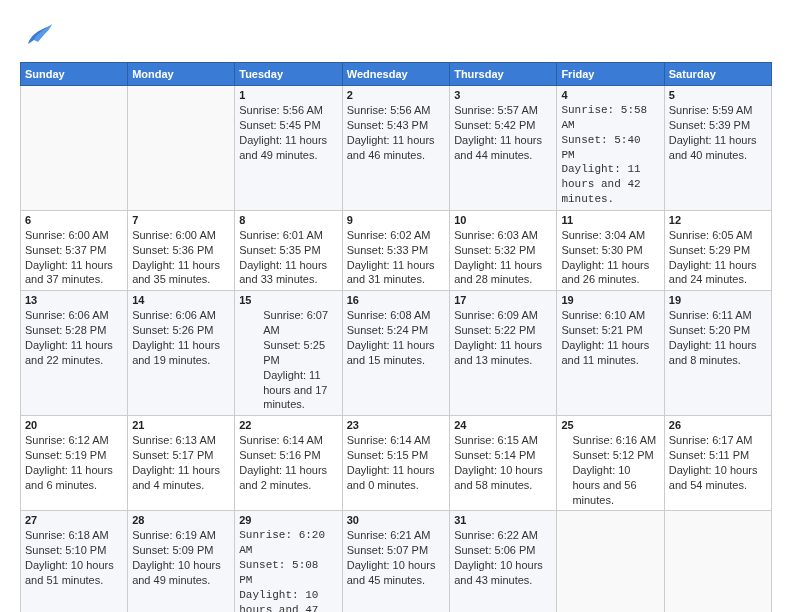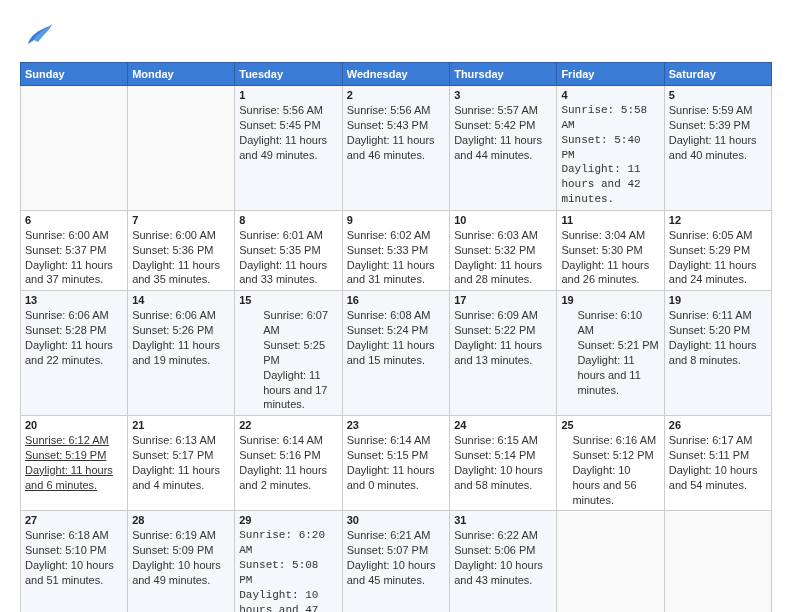--- a/index.html
+++ b/index.html
@@ -245,35 +245,35 @@
 Daylight: 11 hours and 15 minutes.</div>
           </td>
           <td>
             <span class="day-num">17</span>
             <div class="day-info" style="white-space: pre-line;">Sunrise: 6:09 AM
 Sunset: 5:22 PM
 Daylight: 11 hours and 13 minutes.</div>
           </td>
           <td>
             <span class="day-num">19</span>
-            <div class="day-info" style="white-space: pre-line; margin-left: 16px;">Sunrise: 6:10 AM
+            <div class="day-info" style="white-space: pre-line;">Sunrise: 6:10 AM
 Sunset: 5:21 PM
 Daylight: 11 hours and 11 minutes.</div>
           </td>
           <td>
             <span class="day-num">19</span>
             <div class="day-info" style="white-space: pre-line;">Sunrise: 6:11 AM
 Sunset: 5:20 PM
 Daylight: 11 hours and 8 minutes.</div>
           </td>
         </tr>
         <tr>
           <td>
             <span class="day-num">20</span>
-            <div class="day-info" style="white-space: pre-line; text-decoration: underline;">Sunrise: 6:12 AM
+            <div class="day-info" style="white-space: pre-line;">Sunrise: 6:12 AM
 Sunset: 5:19 PM
 Daylight: 11 hours and 6 minutes.</div>
           </td>
           <td>
             <span class="day-num">21</span>
             <div class="day-info" style="white-space: pre-line;">Sunrise: 6:13 AM
 Sunset: 5:17 PM
 Daylight: 11 hours and 4 minutes.</div>
           </td>
           <td>

